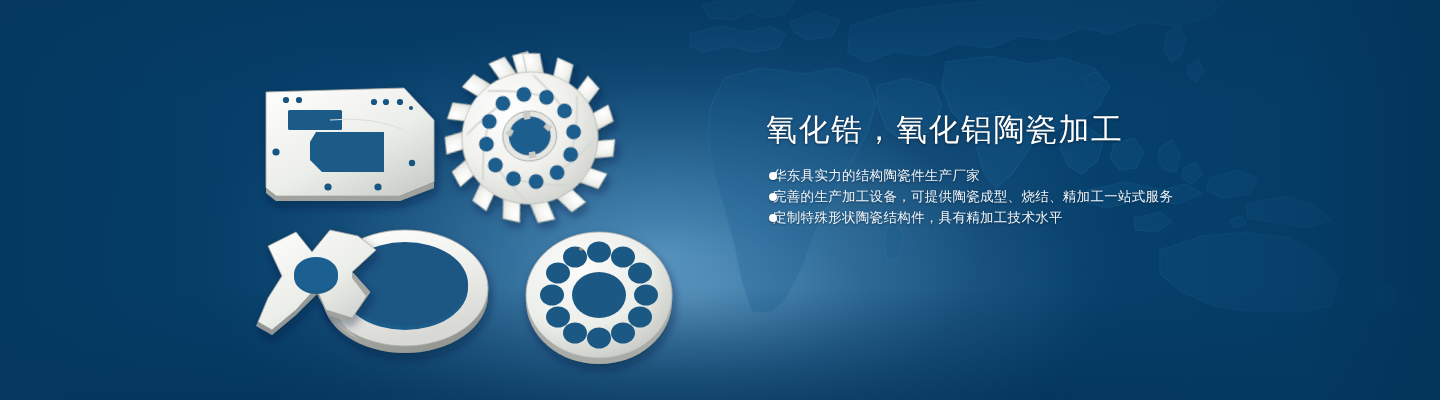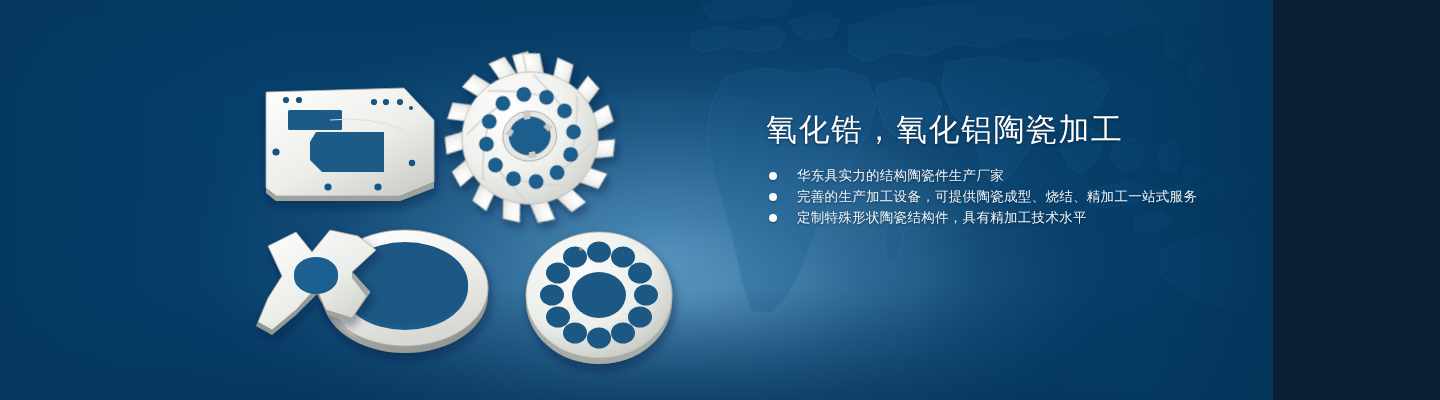--- a/index.html
+++ b/index.html
@@ -2,21 +2,21 @@
 <html><head>
 <meta charset="utf-8">
 <style>
   html, body {
     margin: 0;
     padding: 0;
     background: #0a1f33;
   }
   #banner {
     position: relative;
-    width: 1273px;
+    width: 1440px;
     height: 400px;
     overflow: hidden;
     font-family: "Liberation Sans", "DejaVu Sans", sans-serif;
     background: #4c1d95;
   }
 
   
   .bg-base {
     position: absolute;
     inset: 0;
@@ -92,21 +92,21 @@
     text-shadow: 0 1px 3px rgba(0,20,40,0.55), 0 0 1px rgba(0,0,0,0.35);
     white-space: nowrap;
   }
   ul.features {
     list-style: none;
     margin: 0;
     padding: 0;
   }
   ul.features li {
     position: relative;
-    padding-left: 28px;
+    padding-left: 4px;
     margin: 0 0 5px 5px;
     font-size: 13.5px;
     line-height: 16px;
     color: #f2f7fb;
     letter-spacing: 0.3px;
     white-space: nowrap;
     text-shadow: 0 1px 2px rgba(0,18,36,0.5);
   }
   ul.features li .dot {
     position: absolute;

